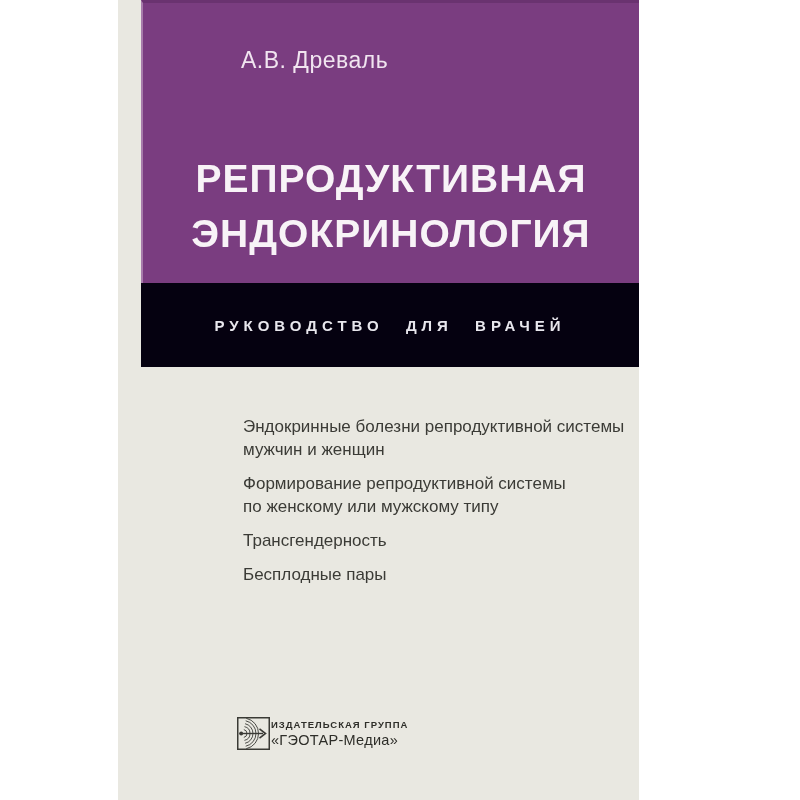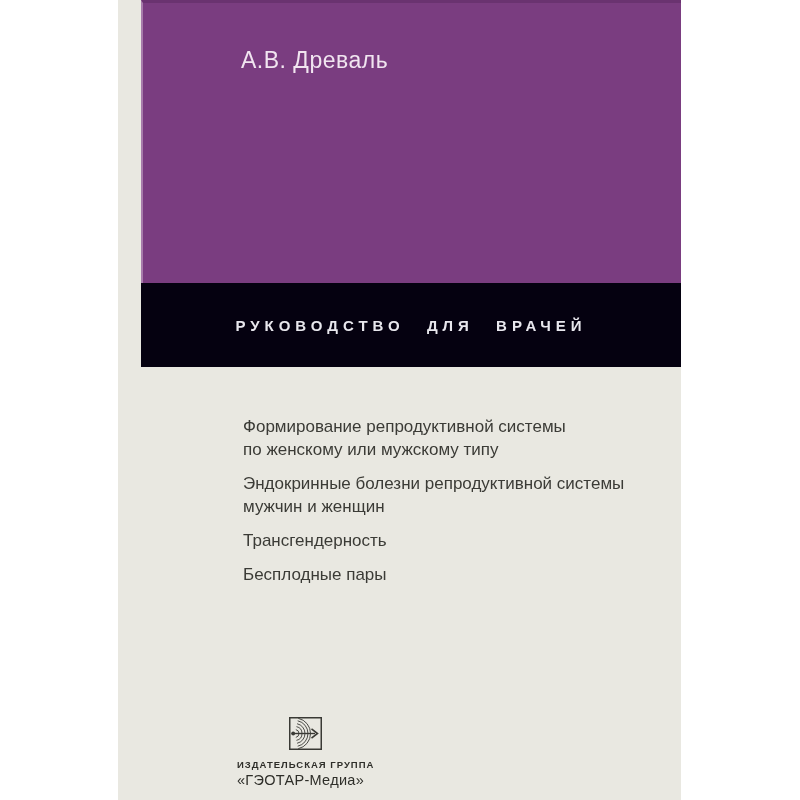--- a/index.html
+++ b/index.html
@@ -13,21 +13,21 @@
     width: 800px;
     height: 800px;
     background: #ffffff;
     overflow: hidden;
   }
   
   .book {
     position: absolute;
     left: 118px;
     top: 0;
-    width: 563px;
+    width: 521px;
     height: 800px;
     background: #e9e8e1;
   }
   
   .purple-band {
     position: absolute;
     left: 23px;
     right: 0;
     top: 0;
     height: 283px;
@@ -92,23 +92,22 @@
     margin-bottom: 11px;
     white-space: pre-line;
   }
   
   .publisher {
     position: absolute;
     left: 119px;
     top: 717px;
     display: flex;
     align-items: center;
-    gap: 9px;
+    gap: 1px;
     color: #2e2e29;
-    flex-direction: column;
   }
   .publisher-logo {
     flex: 0 0 auto;
     display: block;
   }
   .publisher-text {
     display: flex;
     flex-direction: column;
     justify-content: center;
   }
@@ -127,31 +126,35 @@
   }
 </style>
 </head>
 <body>
 
 <div class="page">
   <div class="book">
 
     <div class="purple-band">
       <div class="author">А.В. Древаль</div>
+      <div class="title-block">
+        <div>РЕПРОДУКТИВНАЯ</div>
+        <div>ЭНДОКРИНОЛОГИЯ</div>
+      </div>
     </div>
 
     <div class="black-band">
       <div class="subtitle">РУКОВОДСТВО ДЛЯ ВРАЧЕЙ</div>
     </div>
 
     <div class="topics">
+      <div class="topic">Эндокринные болезни репродуктивной системы
+мужчин и женщин</div>
       <div class="topic">Формирование репродуктивной системы
 по женскому или мужскому типу</div>
-      <div class="topic">Эндокринные болезни репродуктивной системы
-мужчин и женщин</div>
       <div class="topic">Трансгендерность</div>
       <div class="topic">Бесплодные пары</div>
     </div>
 
     <div class="publisher">
       <svg class="publisher-logo" width="33" height="33" viewBox="0 0 33 33">
         <rect x="0.75" y="0.75" width="31.5" height="31.5" fill="none" stroke="#3a3a35" stroke-width="1.5"></rect>
         <path d="M6.83,12.59 A4,4 0 0 1 6.83,20.41" fill="none" stroke="#3a3a35" stroke-width="0.9"></path>
         <path d="M7.46,9.65  A7,7 0 0 1 7.46,23.35" fill="none" stroke="#3a3a35" stroke-width="0.9"></path>
         <path d="M8.08,6.72  A10,10 0 0 1 8.08,26.28" fill="none" stroke="#3a3a35" stroke-width="0.9"></path>

